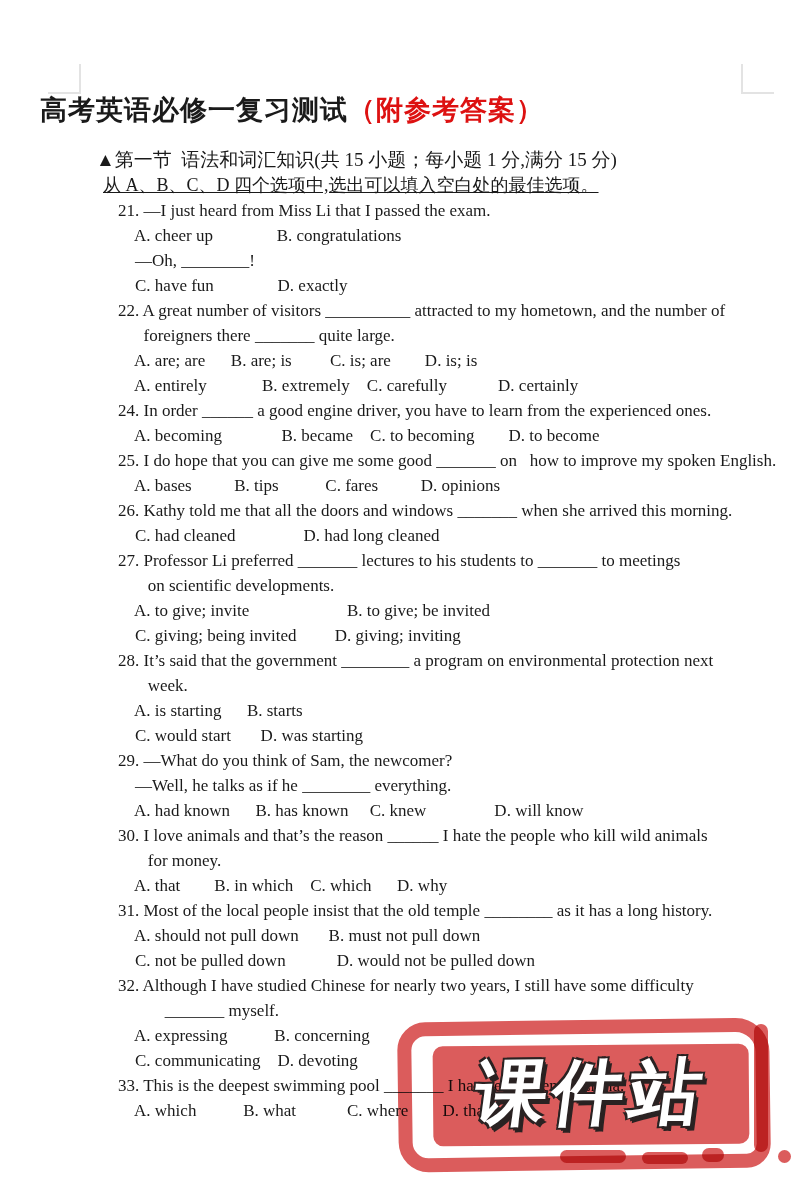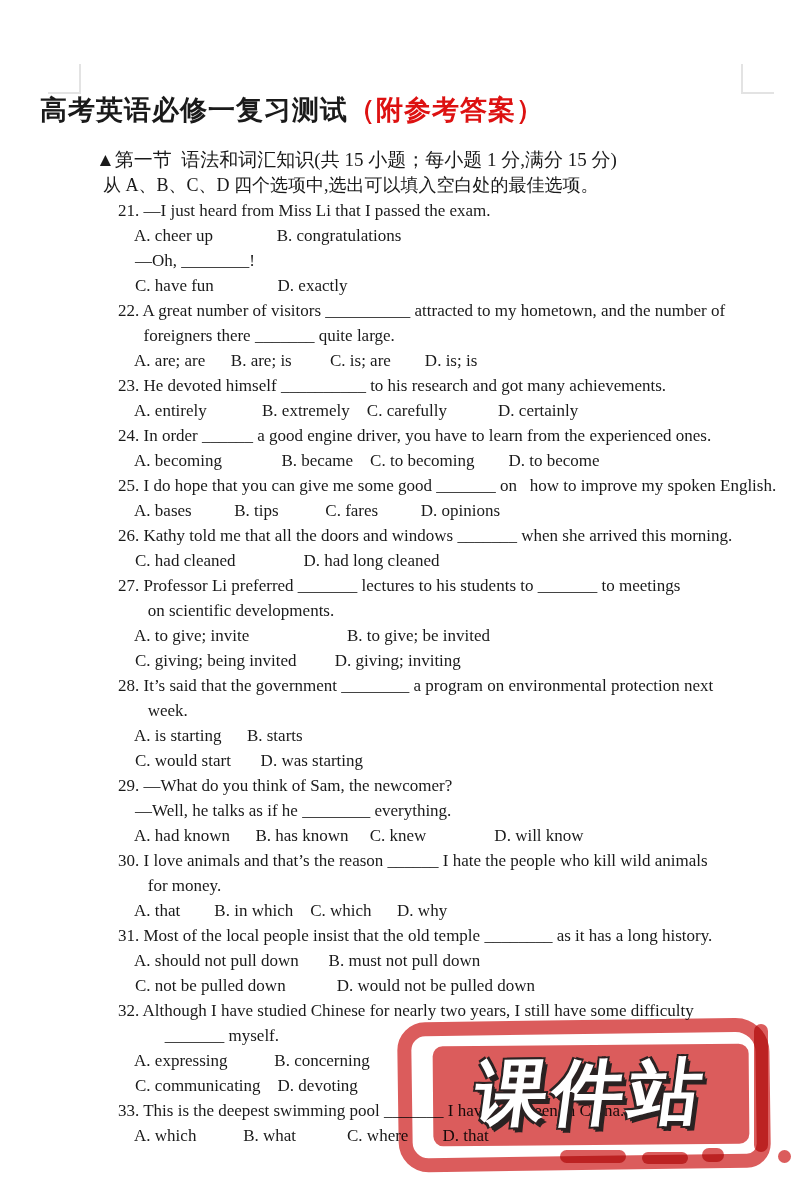--- a/index.html
+++ b/index.html
@@ -48,20 +48,21 @@
     top: 147px; left: 96px;
     font-size: 19px;
     white-space: pre;
     text-align: center;
   }
   .instruction-line {
     position: absolute;
     top: 173px; left: 103px;
     font-size: 18px;
     white-space: pre;
+    text-decoration: underline;
   }
   .body-lines {
     position: absolute;
     top: 198px; left: 88px; right: 10px;
   }
   .line {
     white-space: pre;
     font-size: 17px;
     line-height: 25px;
     height: 25px;
@@ -137,21 +138,20 @@
   <div class="instruction-line">从 A、B、C、D 四个选项中,选出可以填入空白处的最佳选项。</div>
 
   <div class="body-lines">
       <div class="line">21. —I just heard from Miss Li that I passed the exam.</div>
       <div class="line">    A. cheer up               B. congratulations</div>
       <div class="line">    —Oh, ________!</div>
       <div class="line">    C. have fun               D. exactly</div>
       <div class="line">22. A great number of visitors __________ attracted to my hometown, and the number of</div>
       <div class="line">      foreigners there _______ quite large.</div>
       <div class="line">    A. are; are      B. are; is         C. is; are        D. is; is</div>
-      <div class="line">23. He devoted himself __________ to his research and got many achievements.</div>
       <div class="line">    A. entirely             B. extremely    C. carefully            D. certainly</div>
       <div class="line">24. In order ______ a good engine driver, you have to learn from the experienced ones.</div>
       <div class="line">    A. becoming              B. became    C. to becoming        D. to become</div>
       <div class="line">25. I do hope that you can give me some good _______ on   how to improve my spoken English.</div>
       <div class="line">    A. bases          B. tips           C. fares          D. opinions</div>
       <div class="line">26. Kathy told me that all the doors and windows _______ when she arrived this morning.</div>
       <div class="line">    C. had cleaned                D. had long cleaned</div>
       <div class="line">27. Professor Li preferred _______ lectures to his students to _______ to meetings</div>
       <div class="line">       on scientific developments.</div>
       <div class="line">    A. to give; invite                       B. to give; be invited</div>

